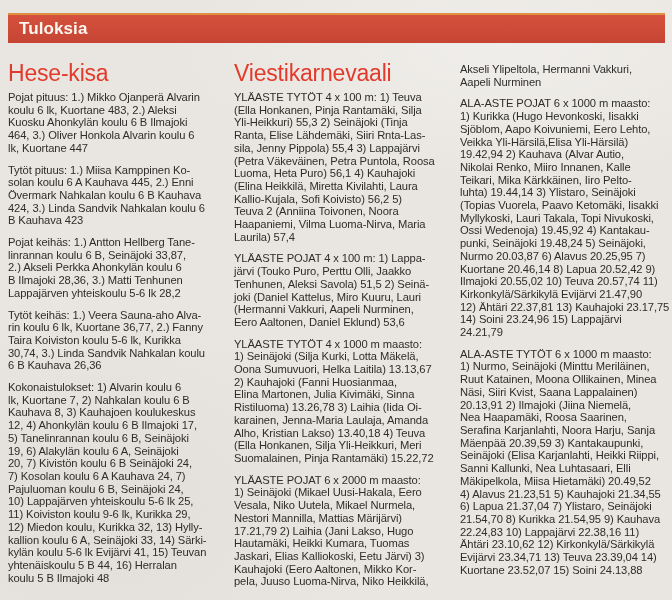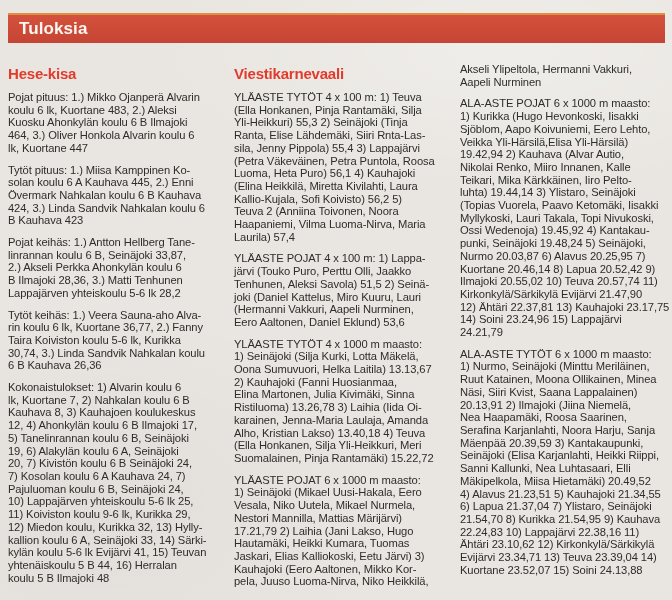--- a/index.html
+++ b/index.html
@@ -48,23 +48,23 @@
     left: 8px;
     display: flex;
     gap: 14px;
   }
   .col {
     width: 212px;
     flex: 0 0 auto;
   }
   .col-heading {
     margin: 0 0 7px 0;
-    font-size: 15px;
+    font-size: 23px;
     line-height: 21px;
-    font-weight: bold;
+    font-weight: normal;
     letter-spacing: -0.2px;
     color: var(--heading-red, #e23a2b);
   }
   .para {
     margin: 0 0 9px 0;
   }
   .line {
     font-size: 11.2px;
     line-height: 12.7px;
     letter-spacing: -0.1px;
@@ -159,21 +159,21 @@
           <div class="line">Oona Sumuvuori, Helka Laitila) 13.13,67</div>
           <div class="line">2) Kauhajoki (Fanni Huosianmaa,</div>
           <div class="line">Elina Martonen, Julia Kivimäki, Sinna</div>
           <div class="line">Ristiluoma) 13.26,78 3) Laihia (Iida Oi-</div>
           <div class="line">karainen, Jenna-Maria Laulaja, Amanda</div>
           <div class="line">Alho, Kristian Lakso) 13.40,18 4) Teuva</div>
           <div class="line">(Ella Honkanen, Silja Yli-Heikkuri, Meri</div>
           <div class="line">Suomalainen, Pinja Rantamäki) 15.22,72</div>
         </div>
         <div class="para">
-          <div class="line">YLÄASTE POJAT 6 x 1000 m maasto:</div>
+          <div class="line">YLÄASTE POJAT 6 x 2000 m maasto:</div>
           <div class="line">1) Seinäjoki (Mikael Uusi-Hakala, Eero</div>
           <div class="line">Vesala, Niko Uutela, Mikael Nurmela,</div>
           <div class="line">Nestori Mannilla, Mattias Märijärvi)</div>
           <div class="line">17.21,79 2) Laihia (Jani Lakso, Hugo</div>
           <div class="line">Hautamäki, Heikki Kumara, Tuomas</div>
           <div class="line">Jaskari, Elias Kalliokoski, Eetu Järvi) 3)</div>
           <div class="line">Kauhajoki (Eero Aaltonen, Mikko Kor-</div>
           <div class="line">pela, Juuso Luoma-Nirva, Niko Heikkilä,</div>
         </div>
       </div>

